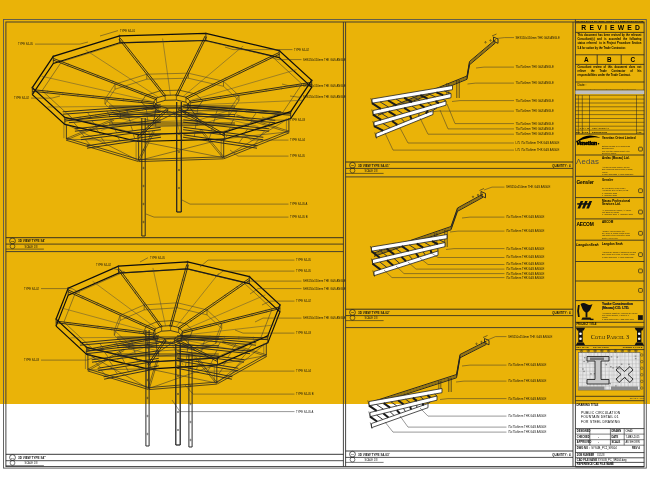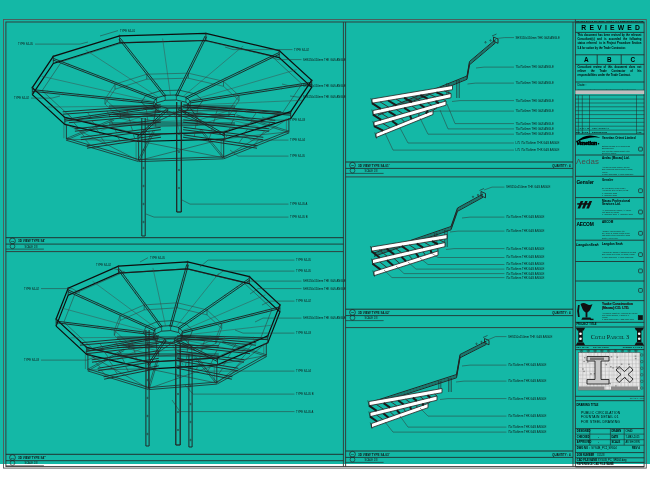--- a/index.html
+++ b/index.html
@@ -1,17 +1,17 @@
 <!DOCTYPE html>
 <html><head><meta charset="utf-8"><style>
 html,body{margin:0;padding:0;background:#fff;width:650px;height:488px;overflow:hidden}
 *{box-sizing:border-box}
 </style></head>
 <body>
-<div style="position:relative;width:650px;height:464px;background:#14b8a6">
+<div style="position:relative;width:650px;height:404px;background:#eab308">
 <svg width="650" height="488" viewBox="0 0 650 488" style="position:absolute;left:0;top:0">
       <rect x="3.5" y="19.5" width="642.8" height="448.6" fill="none" stroke="#555" stroke-width="0.9"></rect>
       <rect x="5.9" y="22.0" width="638.2" height="444.6" fill="none" stroke="#333" stroke-width="0.9"></rect>
       <line x1="343.4" y1="22.0" x2="343.4" y2="466.6" stroke="#333" stroke-width="0.9"></line>
       <line x1="345.6" y1="22.0" x2="345.6" y2="466.6" stroke="#333" stroke-width="0.9"></line>
       <line x1="573.0" y1="22.0" x2="573.0" y2="466.6" stroke="#333" stroke-width="0.9"></line>
       <line x1="575.4" y1="19.5" x2="575.4" y2="466.6" stroke="#333" stroke-width="0.9"></line>
       <line x1="5.9" y1="237.7" x2="343.4" y2="237.7" stroke="#222" stroke-width="0.9"></line>
       <line x1="5.9" y1="244.1" x2="343.4" y2="244.1" stroke="#222" stroke-width="0.8"></line>
       <line x1="5.9" y1="249.1" x2="43.9" y2="249.1" stroke="#222" stroke-width="0.6"></line>

